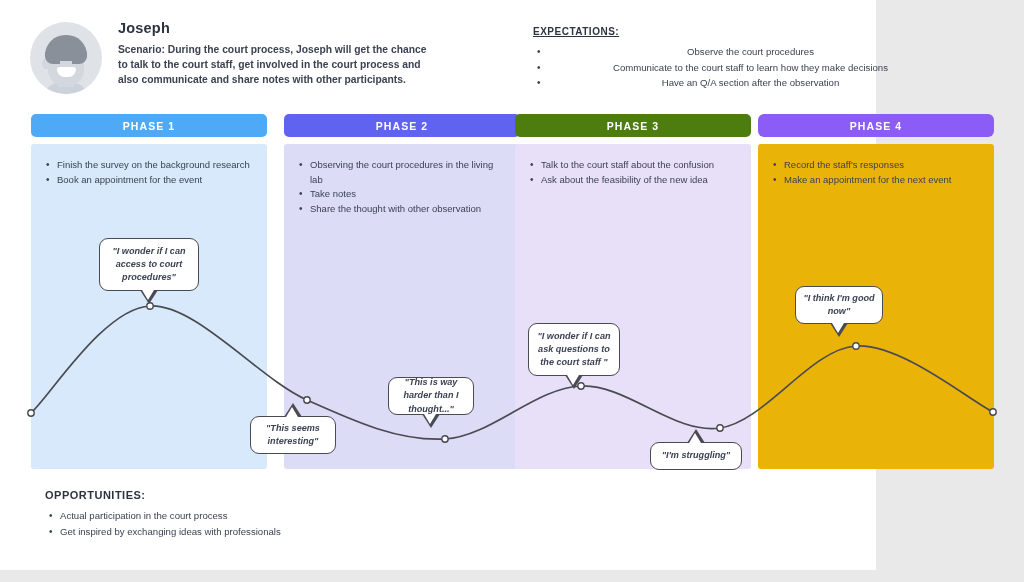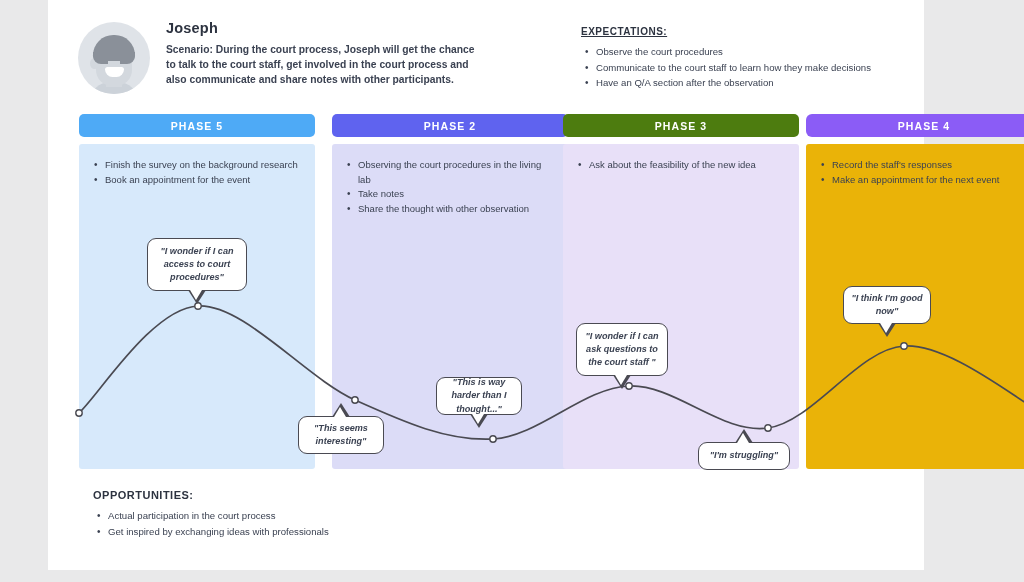--- a/index.html
+++ b/index.html
@@ -5,21 +5,20 @@
   html,body{margin:0;padding:0;}
   body{
     width:1024px;height:582px;
     background:#e9e9ea;
     font-family:"Liberation Sans", sans-serif;
     overflow:hidden;
   }
   #canvas{
     position:absolute;left:0;top:0;width:876px;height:570px;
     background:#ffffff;
-    margin-left:48px;
   }
   
   .persona{position:absolute;left:30px;top:20px;width:470px;height:90px;}
   .avatar{
     position:absolute;left:0;top:2px;width:72px;height:72px;border-radius:50%;
     background:#dfe3e8;overflow:hidden;
   }
   .av-face{
     position:absolute;left:18px;top:20px;width:36px;height:44px;border-radius:18px 18px 16px 16px;
     background:#d3d8de;
@@ -53,21 +52,21 @@
     font-size:14.5px;font-weight:bold;color:#2d3340;letter-spacing:.2px;
   }
   .p-scn{
     position:absolute;left:88px;top:22px;width:312px;
     font-size:10.3px;font-weight:bold;line-height:15.2px;color:#3b4252;
   }
   .exp{position:absolute;left:533px;top:26px;width:420px;}
   .exp-title{font-size:10px;font-weight:bold;color:#2d3340;letter-spacing:.5px;text-decoration:underline;}
   .exp ul{margin:7px 0 0 0;padding:0 0 0 15px;list-style:none;}
   .exp li{
-    position:relative;font-size:9.6px;color:#3b4252;line-height:15.5px;
+    position:relative;font-size:9.6px;color:#3b4252;line-height:15.5px;text-align:center;
   }
   .exp li:before{
     content:"•";position:absolute;left:-11px;top:0;color:#3b4252;font-size:10px;
   }
   
   .cols{position:absolute;left:0;top:114px;width:1024px;height:355px;}
   .col{position:absolute;top:0;width:236px;}
   .col.c0{left:31px;}
   .col.c1{left:272px;padding-left:12px;}
   .col.c2{left:515px;}
@@ -151,21 +150,21 @@
     <ul>
       <li>Observe the court procedures</li>
       <li>Communicate to the court staff to learn how they  make decisions</li>
       <li>Have an Q/A section after the observation</li>
     </ul>
   </div>
 
   <div class="cols">
 
     <div class="col c0">
-      <div class="phase-hd" style="background: rgb(78, 170, 246);">PHASE 5</div>
+      <div class="phase-hd" style="background: rgb(78, 170, 246);">PHASE 1</div>
       <div class="phase-body" style="background: rgb(215, 233, 251);">
         <ul>
           <li>Finish the survey on the background research</li>
           <li>Book an appointment for the event</li>
         </ul>
       </div>
     </div>
 
     <div class="col c1">
       <div class="phase-hd" style="background: rgb(95, 99, 239);">PHASE 2</div>
@@ -175,20 +174,21 @@
           <li>Take notes</li>
           <li>Share the thought with other observation</li>
         </ul>
       </div>
     </div>
 
     <div class="col c2">
       <div class="phase-hd" style="background: #4d7c0f;">PHASE 3</div>
       <div class="phase-body" style="background: rgb(232, 224, 248);">
         <ul>
+          <li>Talk to the court staff about the confusion</li>
           <li>Ask about the feasibility of  the new idea</li>
         </ul>
       </div>
     </div>
 
     <div class="col c3">
       <div class="phase-hd" style="background: #8b5cf6; border-radius: 6px;">PHASE 4</div>
       <div class="phase-body" style="background: #eab308;">
         <ul>
           <li>Record the staff's responses</li>

